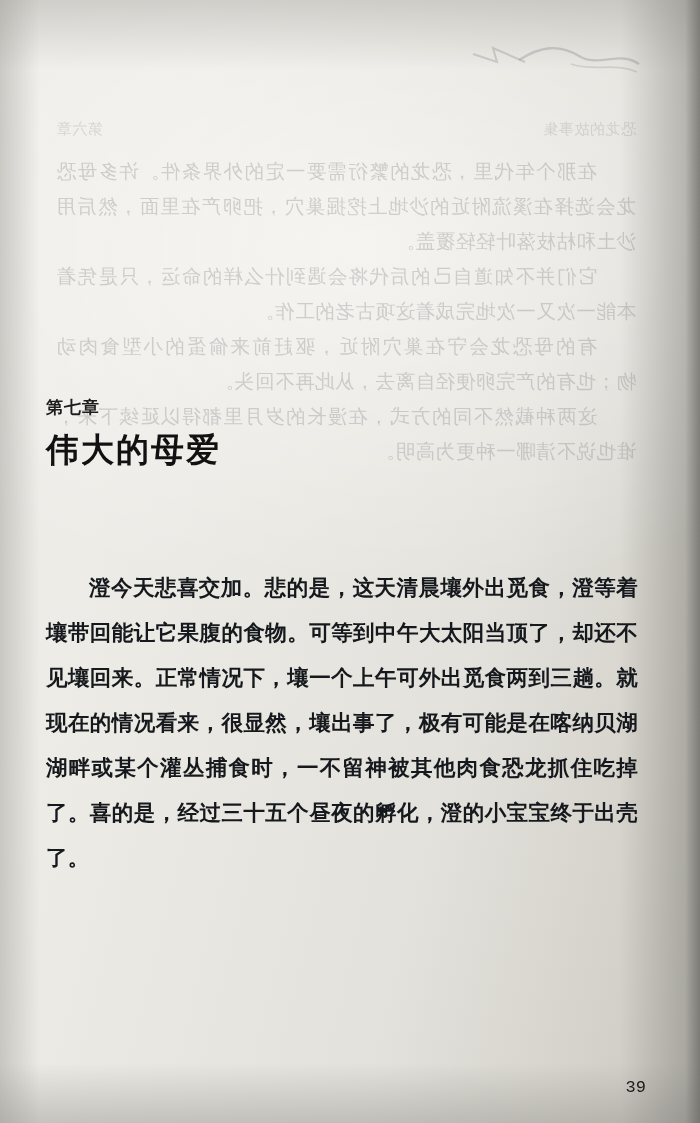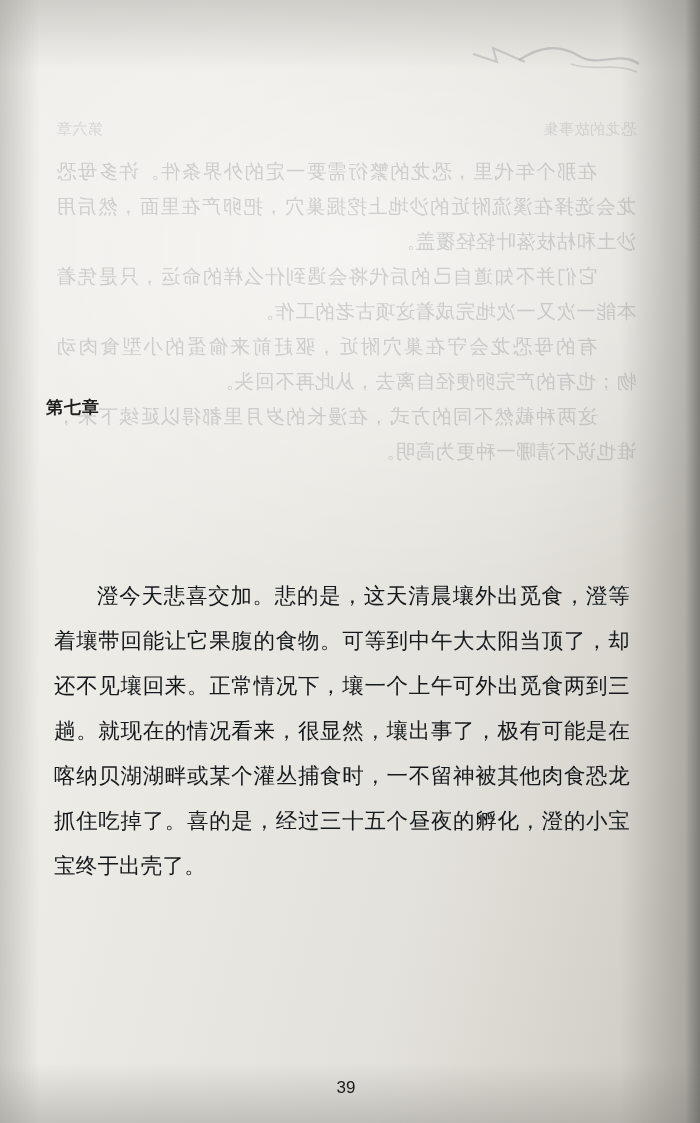--- a/index.html
+++ b/index.html
@@ -133,33 +133,34 @@
     top: 566px;
     width: 592px;
     font-size: 21.5px;
     line-height: 45px;
     color: #15181c;
     text-align: justify;
     text-justify: inter-character;
     letter-spacing: 0.2px;
   }
   .body-text p {
-    margin: 8px;
+    margin: 0;
     text-indent: 2em;
+    font-weight: bold;
   }
 
   .page-number {
     position: absolute;
     left: 0;
     right: 0;
     top: 1078px;
-    text-align: center;
+    text-align: right;
     font-size: 17px;
     color: #1b1b1b;
-    font-family: Liberation Sans, sans-serif;
+    font-family: Liberation Mono, monospace;
   }
 </style>
 </head>
 <body>
 
 <div class="page">
 
   <div class="vignette-top"></div>
   <div class="vignette-bottom"></div>
   <div class="vignette-left"></div>
@@ -179,20 +180,21 @@
     </div>
     <p class="indent">在那个年代里，恐龙的繁衍需要一定的外界条件。许多母恐龙会选择在溪流附近的沙地上挖掘巢穴，把卵产在里面，然后用沙土和枯枝落叶轻轻覆盖。</p>
     <p class="indent">它们并不知道自己的后代将会遇到什么样的命运，只是凭着本能一次又一次地完成着这项古老的工作。</p>
     <p class="indent">有的母恐龙会守在巢穴附近，驱赶前来偷蛋的小型食肉动物；也有的产完卵便径自离去，从此再不回头。</p>
     <p class="indent">这两种截然不同的方式，在漫长的岁月里都得以延续下来，谁也说不清哪一种更为高明。</p>
   </div>
 
   <div class="content">
 
     <div class="chapter-label">第七章</div>
+    <div class="chapter-title">伟大的母爱</div>
 
     <div class="body-text">
       <p>澄今天悲喜交加。悲的是，这天清晨壤外出觅食，澄等着壤带回能让它果腹的食物。可等到中午大太阳当顶了，却还不见壤回来。正常情况下，壤一个上午可外出觅食两到三趟。就现在的情况看来，很显然，壤出事了，极有可能是在喀纳贝湖湖畔或某个灌丛捕食时，一不留神被其他肉食恐龙抓住吃掉了。喜的是，经过三十五个昼夜的孵化，澄的小宝宝终于出壳了。</p>
     </div>
 
     <div class="page-number">39</div>
   </div>
 
 </div>
 

